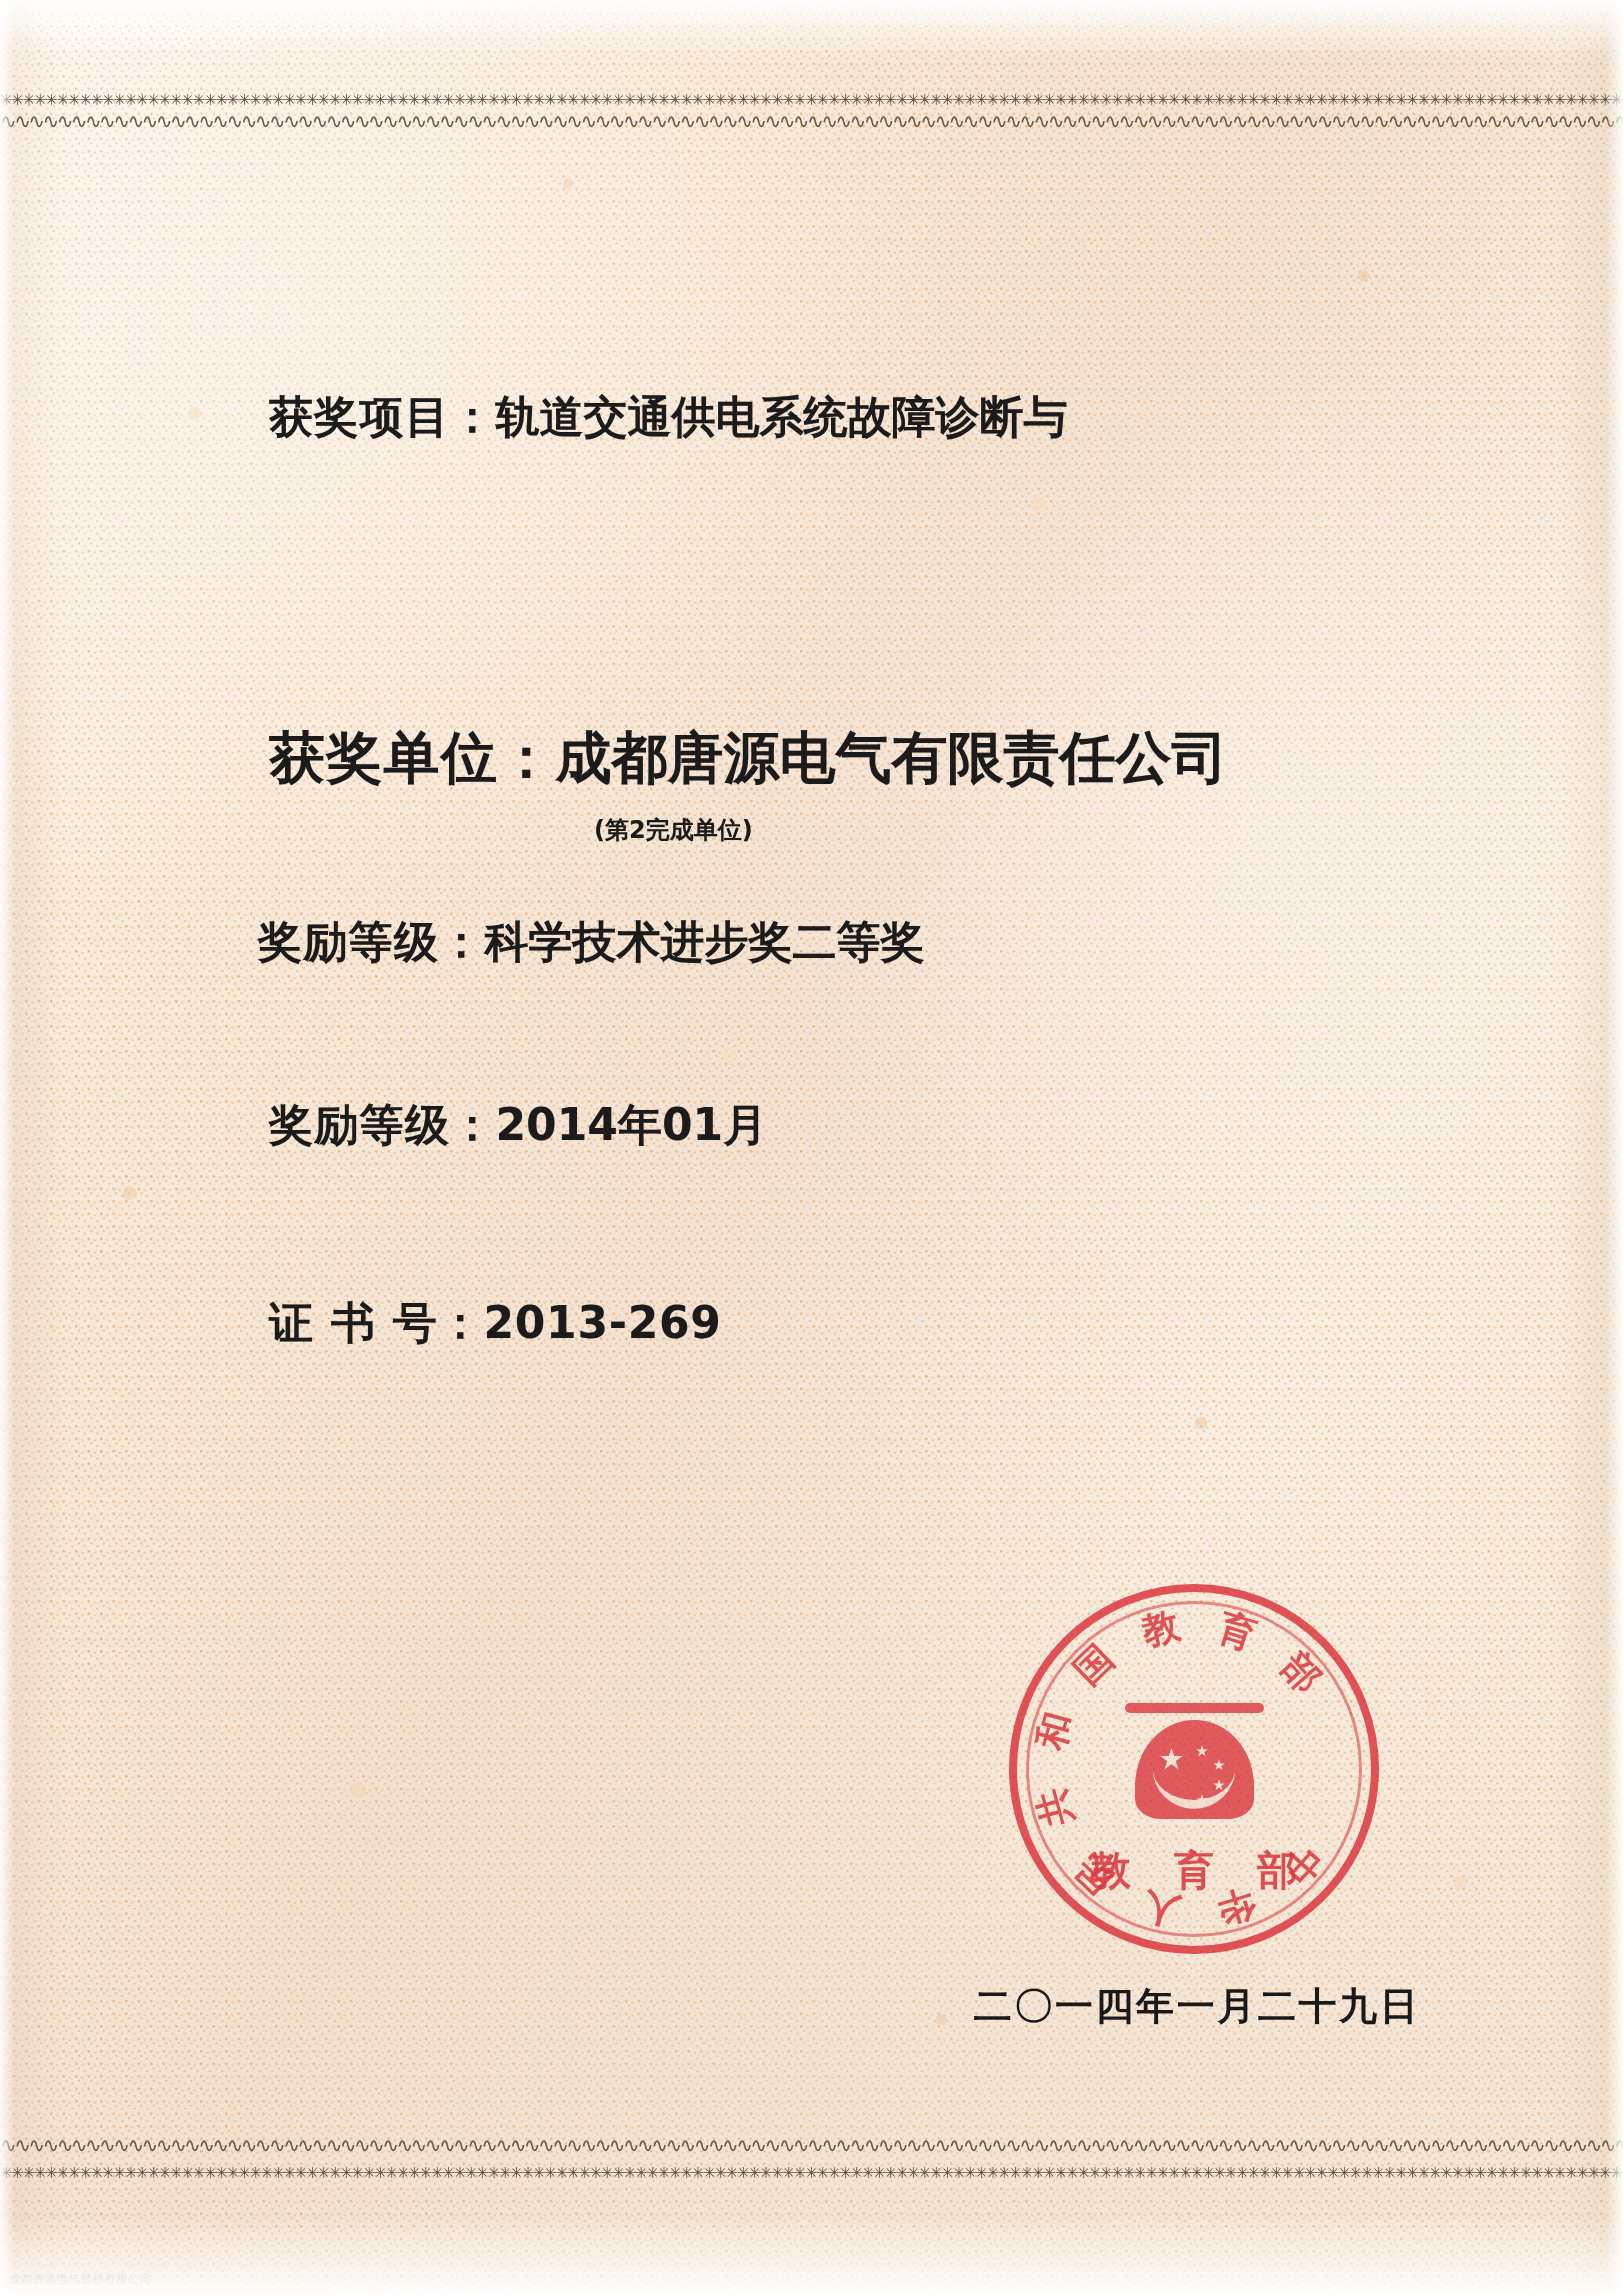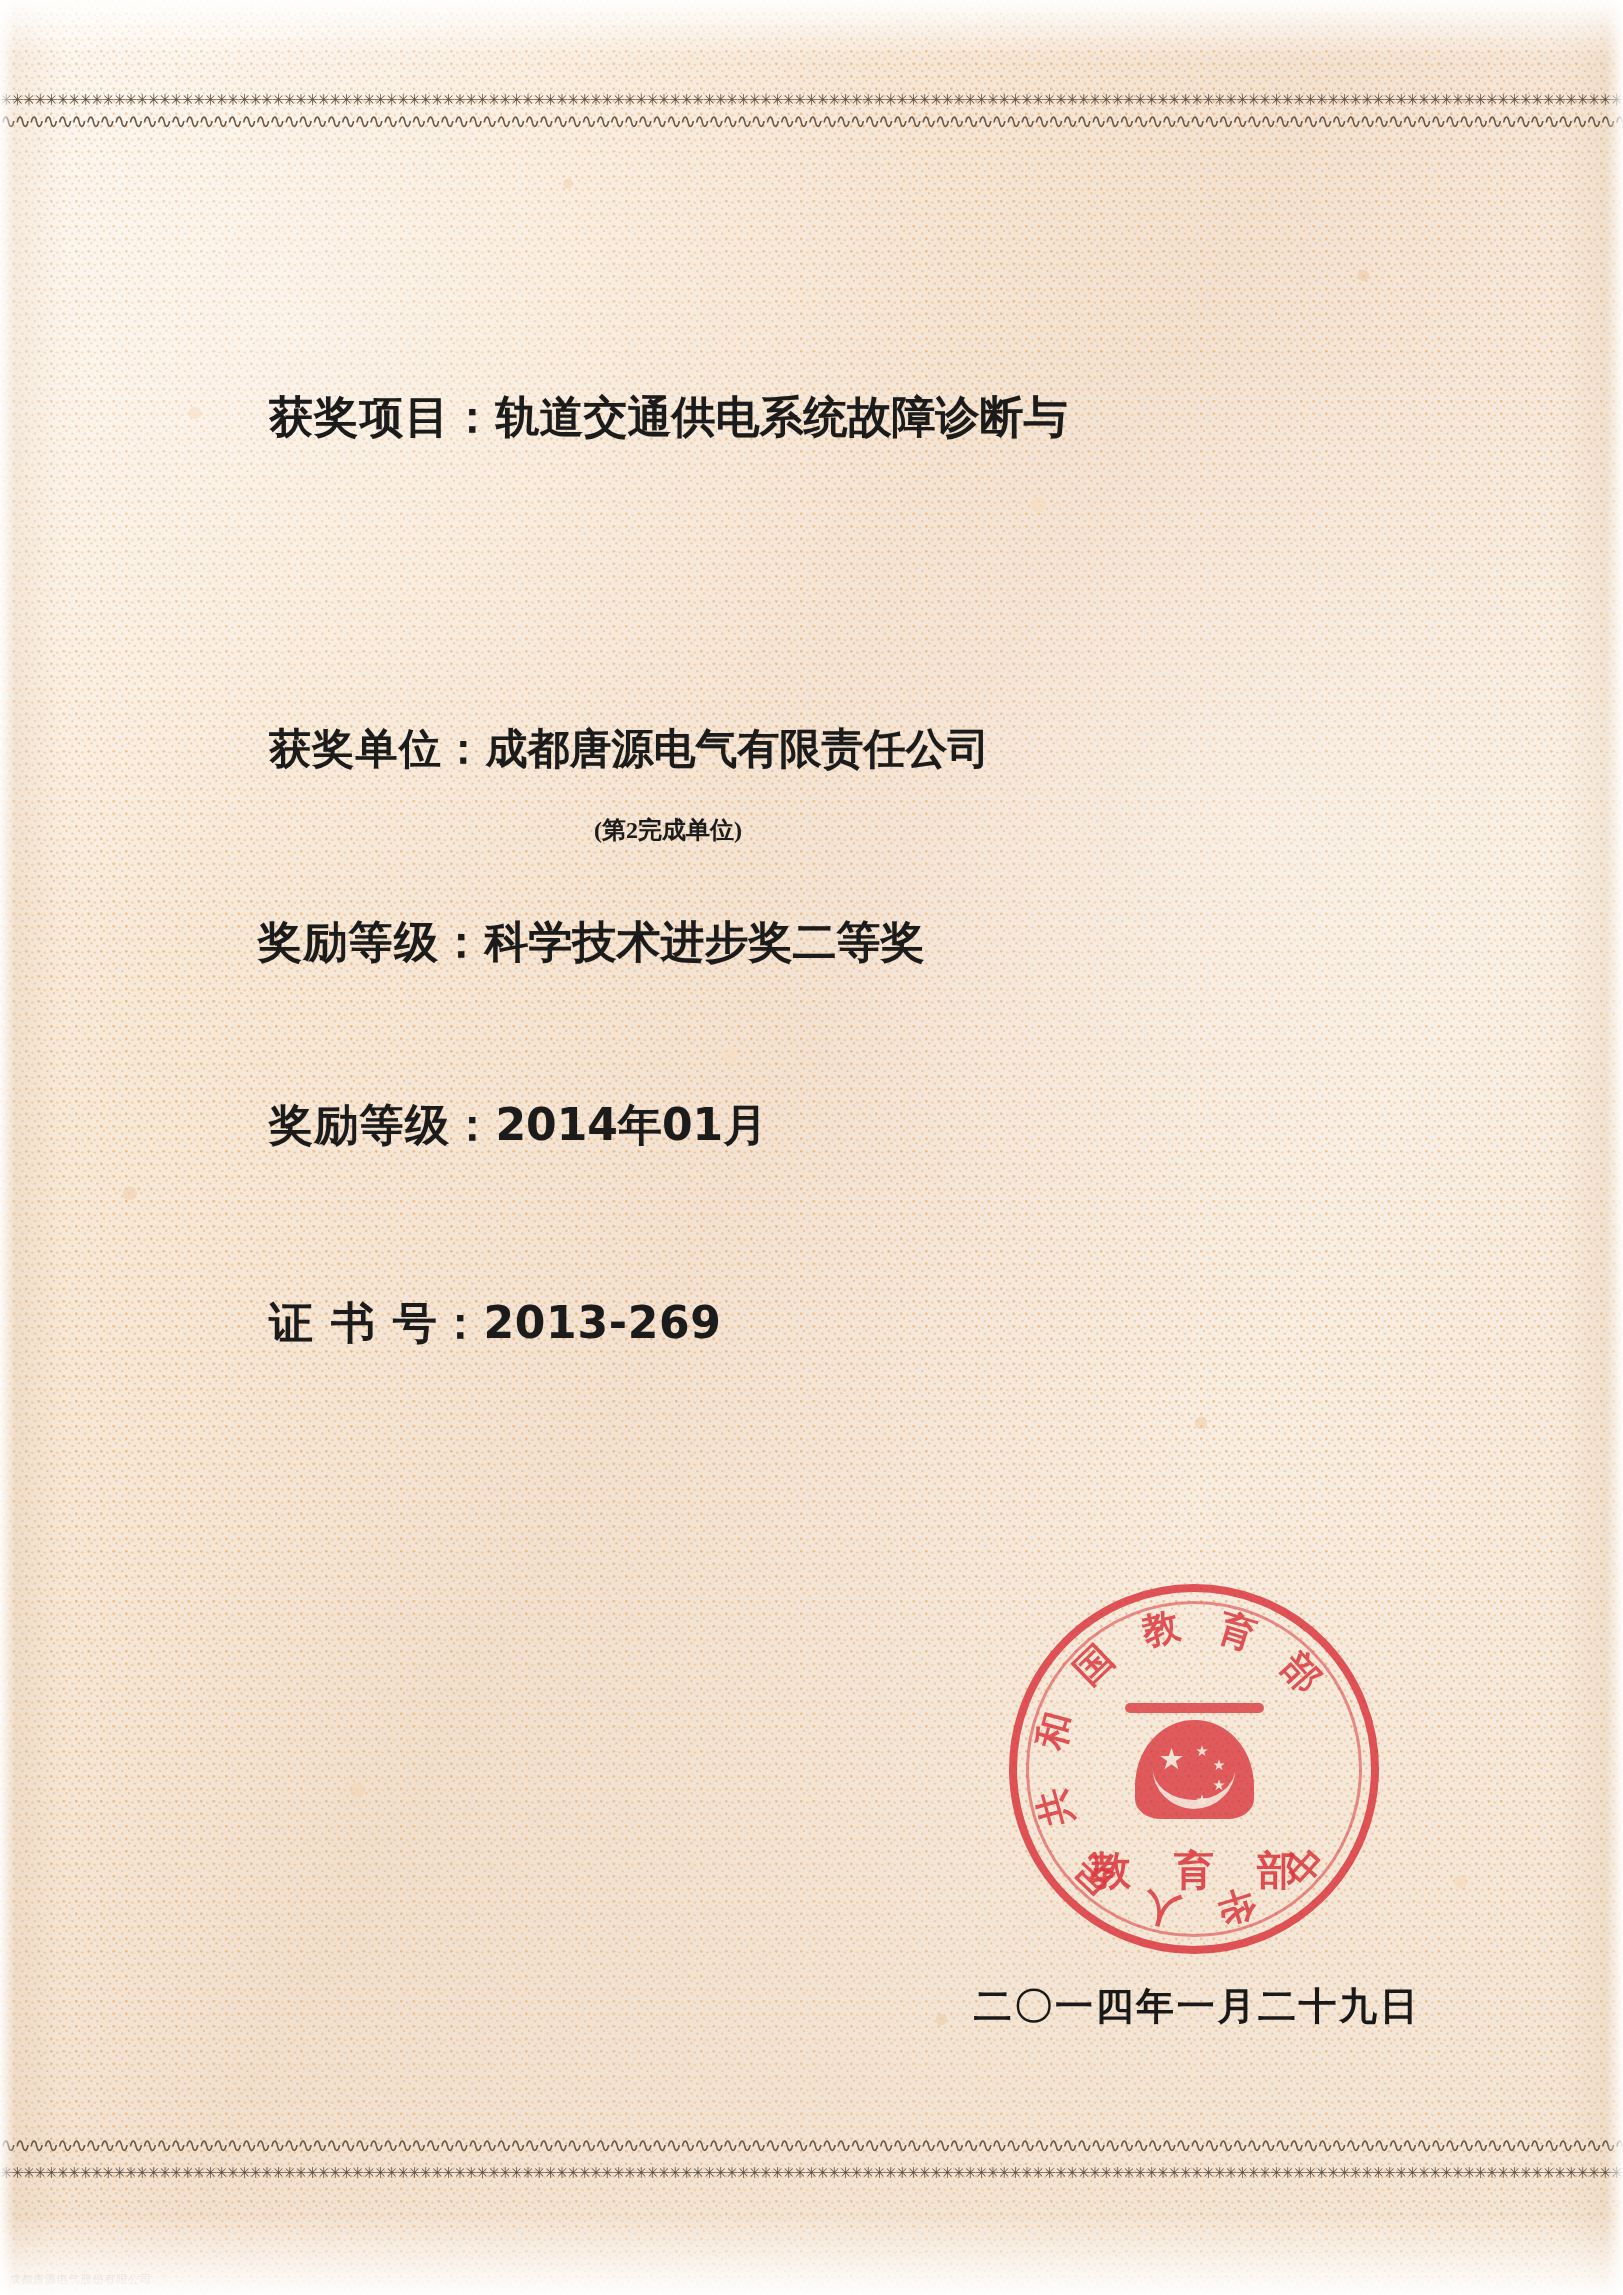--- a/index.html
+++ b/index.html
@@ -108,22 +108,22 @@
     white-space: nowrap;
     text-shadow: 0 0 0.7px rgba(30,25,20,0.25);
   }
 
   .label {
     letter-spacing: 1.3px;
   }
 
   .l-project-1 { left: 269px; top: 388px; font-size: 44px; }
   .l-project-2 { left: 594px; top: 462px; font-size: 44px; }
-  .l-unit      { left: 269px; top: 721px; font-size: 42px; text-align: center; }
-  .l-unit-note { left: 594px; top: 814px; font-size: 24px; font-weight: 700; font-family: Liberation Serif, serif; }
+  .l-unit      { left: 269px; top: 721px; font-size: 56px; text-align: center; }
+  .l-unit-note { left: 594px; top: 814px; font-size: 24px; font-weight: 700; }
   .l-grade     { left: 258px; top: 913px; font-size: 44px; }
   .l-date      { left: 269px; top: 1096px; font-size: 44px; }
   .l-certno    { left: 269px; top: 1294px; font-size: 44px; letter-spacing: 0.7px; text-align: right; }
 
   
   .seal {
     position: absolute;
     left: 1009px;
     top: 1584px;
     width: 370px;

